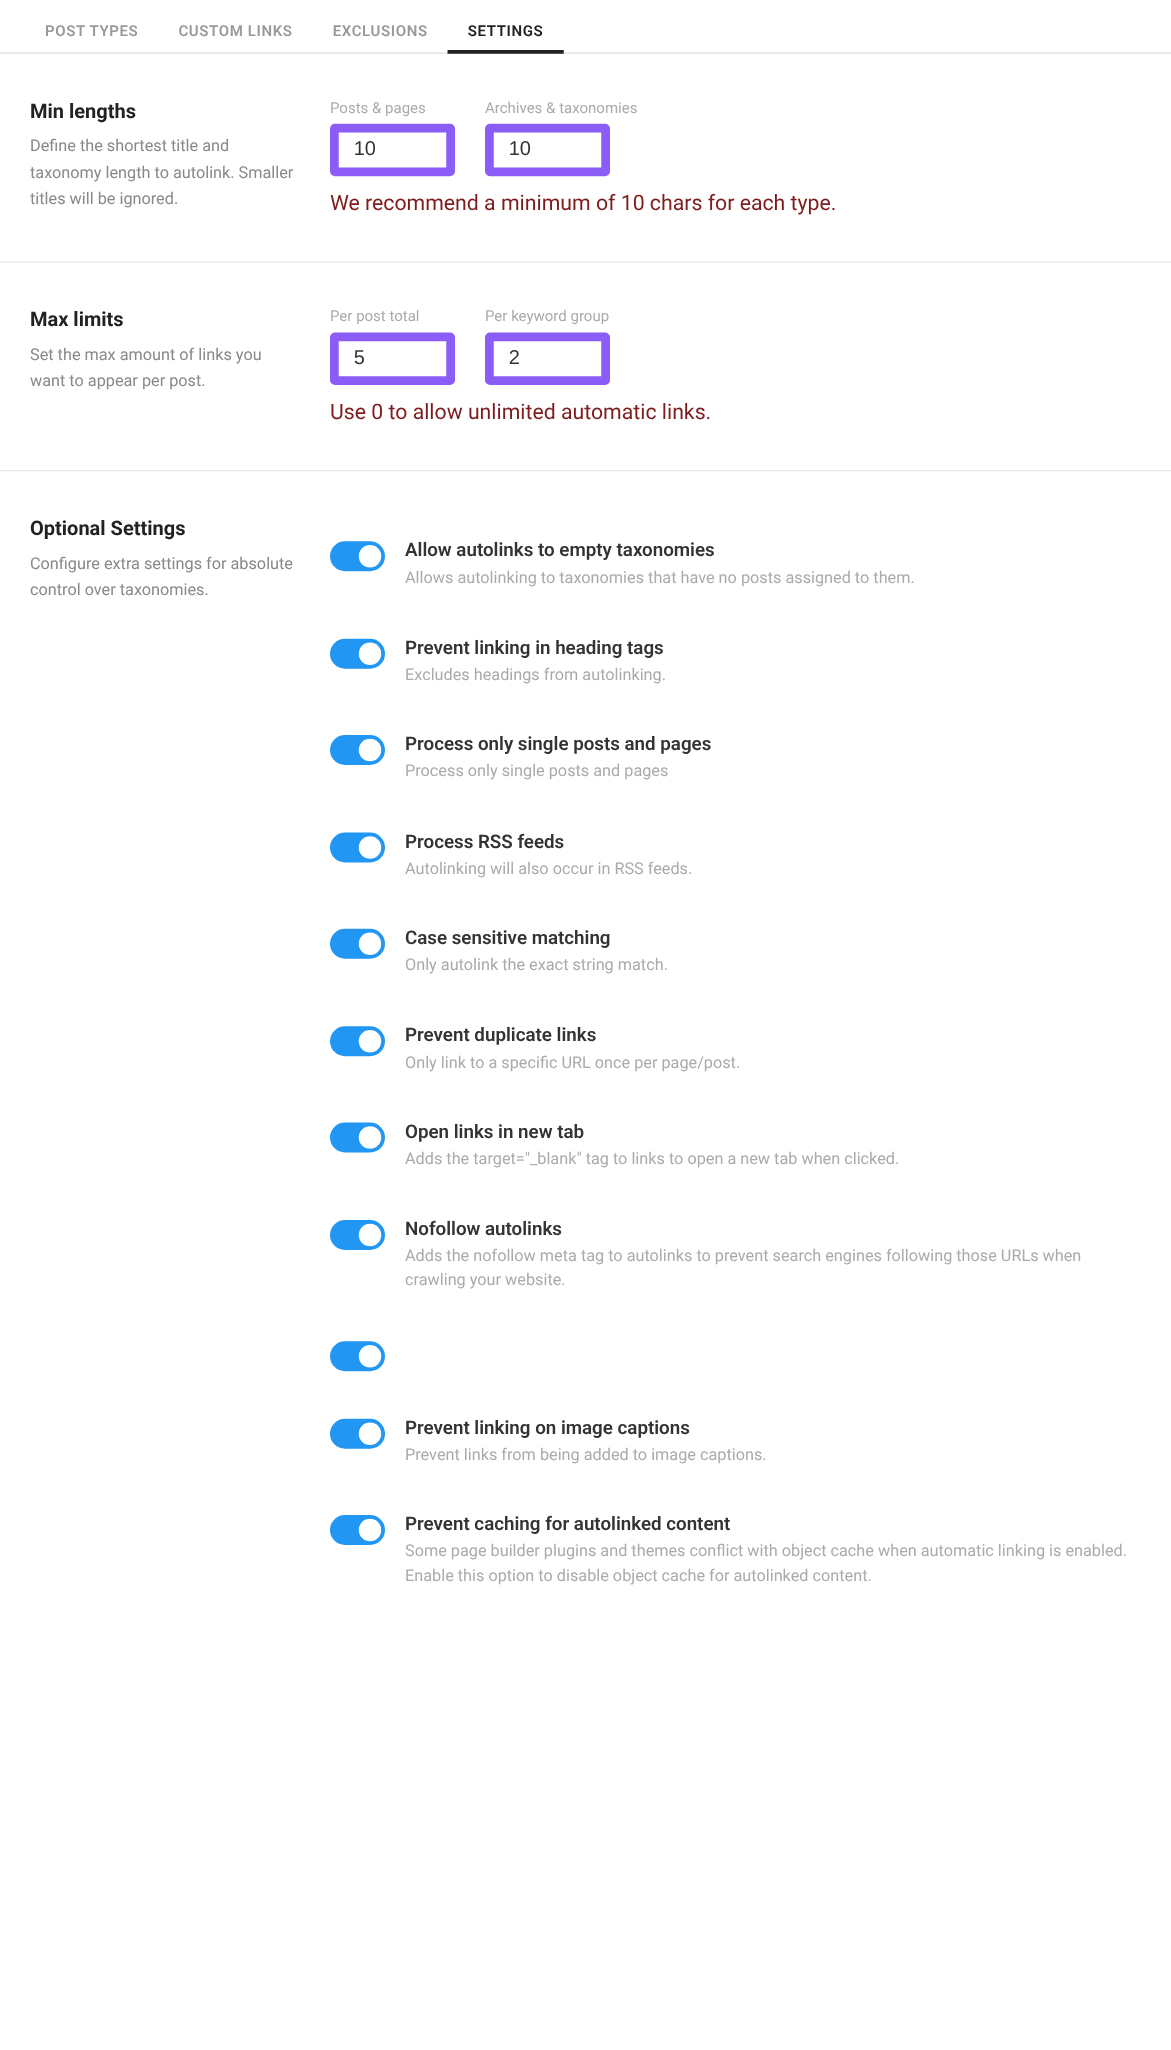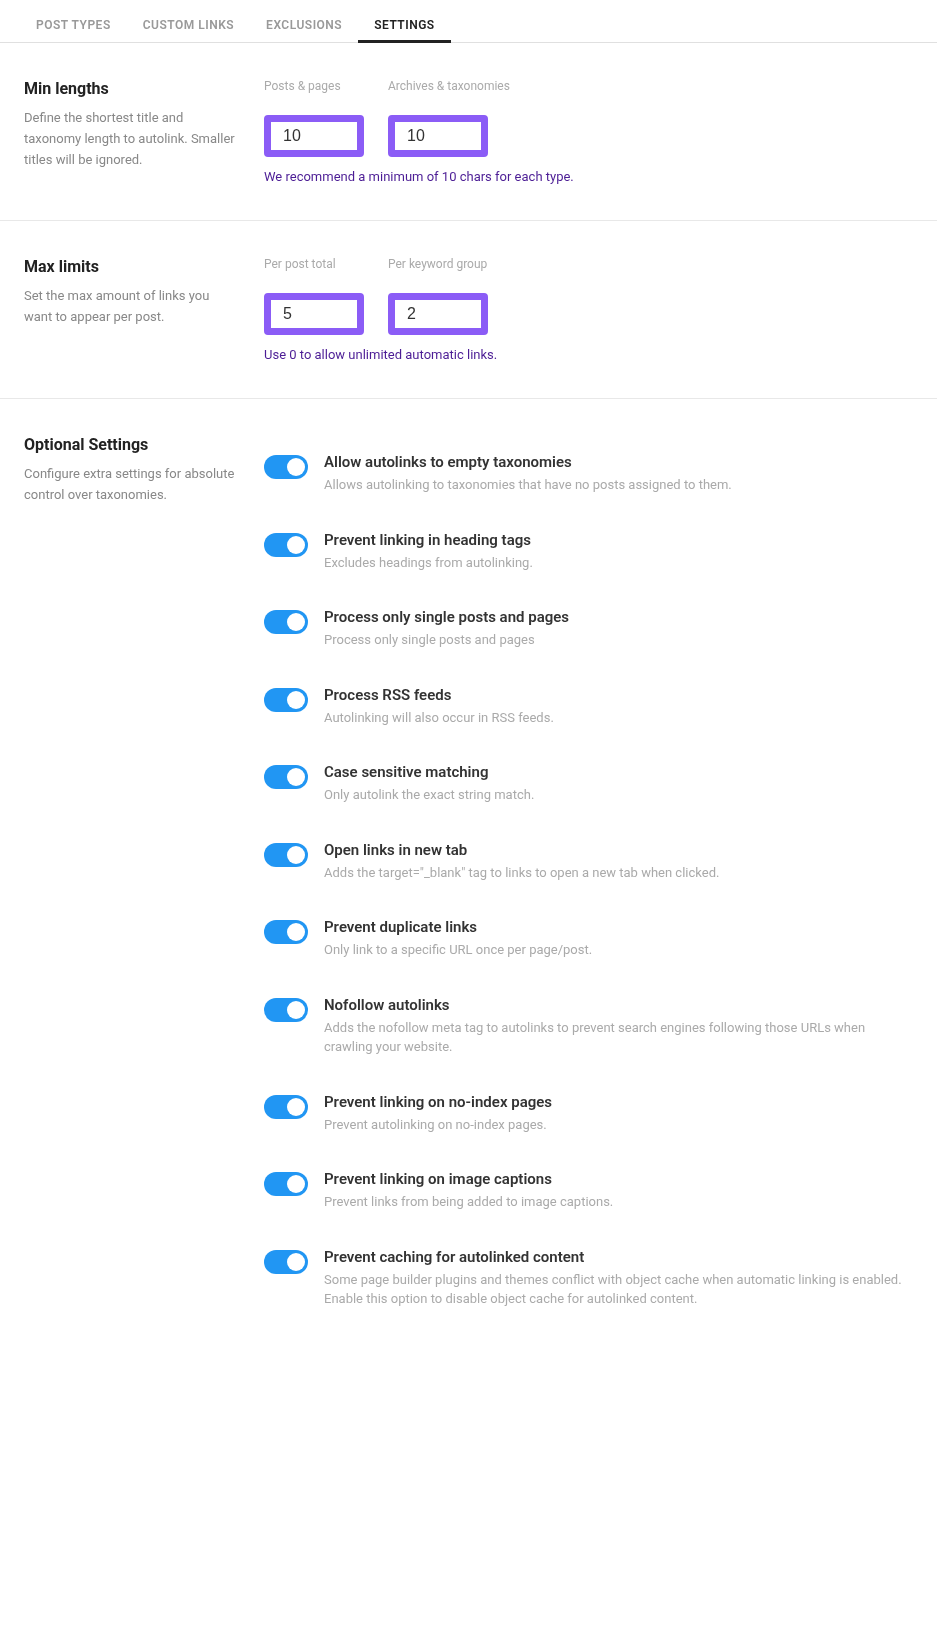--- a/index.html
+++ b/index.html
@@ -61,39 +61,39 @@
 
     
     .input-row {
       display: flex;
       gap: 24px;
       margin-bottom: 12px;
     }
     .input-group {
       display: flex;
       flex-direction: column;
-      gap: 22px;
+      gap: 6px;
     }
     .input-label {
       font-size: 12px;
       color: #aaa;
     }
     .number-input {
       width: 100px;
       height: 42px;
       border: 7px solid #8b5cf6;
       border-radius: 4px;
       padding: 0 12px;
       font-size: 16px;
       color: #333;
       outline: none;
     }
     .input-hint {
-      font-size: 13px;
-      color: #4c1d95;
+      font-size: 17px;
+      color: #7f1d1d;
       margin-top: 2px;
     }
 
     
     .optional-section {
       display: flex;
       padding: 36px 24px;
     }
     .settings-list {
       flex: 1;
@@ -251,44 +251,40 @@
       <div class="setting-item">
         <label class="toggle"><input type="checkbox" checked="" style=""><span class="toggle-slider"></span></label>
         <div class="setting-content">
           <div class="setting-name">Case sensitive matching</div>
           <div class="setting-desc">Only autolink the exact string match.</div>
         </div>
       </div>
       <div class="setting-item">
         <label class="toggle"><input type="checkbox" checked="" style=""><span class="toggle-slider"></span></label>
         <div class="setting-content">
+          <div class="setting-name">Prevent duplicate links</div>
+          <div class="setting-desc">Only link to a specific URL once per page/post.</div>
+        </div>
+      </div>
+      <div class="setting-item">
+        <label class="toggle"><input type="checkbox" checked="" style=""><span class="toggle-slider"></span></label>
+        <div class="setting-content">
           <div class="setting-name">Open links in new tab</div>
           <div class="setting-desc">Adds the target="_blank" tag to links to open a new tab when clicked.</div>
         </div>
       </div>
       <div class="setting-item">
         <label class="toggle"><input type="checkbox" checked="" style=""><span class="toggle-slider"></span></label>
         <div class="setting-content">
-          <div class="setting-name">Prevent duplicate links</div>
-          <div class="setting-desc">Only link to a specific URL once per page/post.</div>
-        </div>
-      </div>
-      <div class="setting-item">
-        <label class="toggle"><input type="checkbox" checked="" style=""><span class="toggle-slider"></span></label>
-        <div class="setting-content">
           <div class="setting-name">Nofollow autolinks</div>
           <div class="setting-desc">Adds the nofollow meta tag to autolinks to prevent search engines following those URLs when crawling your website.</div>
         </div>
       </div>
       <div class="setting-item">
         <label class="toggle"><input type="checkbox" checked="" style=""><span class="toggle-slider"></span></label>
-        <div class="setting-content">
-          <div class="setting-name">Prevent linking on no-index pages</div>
-          <div class="setting-desc">Prevent autolinking on no-index pages.</div>
-        </div>
       </div>
       <div class="setting-item">
         <label class="toggle"><input type="checkbox" checked="" style=""><span class="toggle-slider"></span></label>
         <div class="setting-content">
           <div class="setting-name">Prevent linking on image captions</div>
           <div class="setting-desc">Prevent links from being added to image captions.</div>
         </div>
       </div>
       <div class="setting-item">
         <label class="toggle"><input type="checkbox" checked="" style=""><span class="toggle-slider"></span></label>

